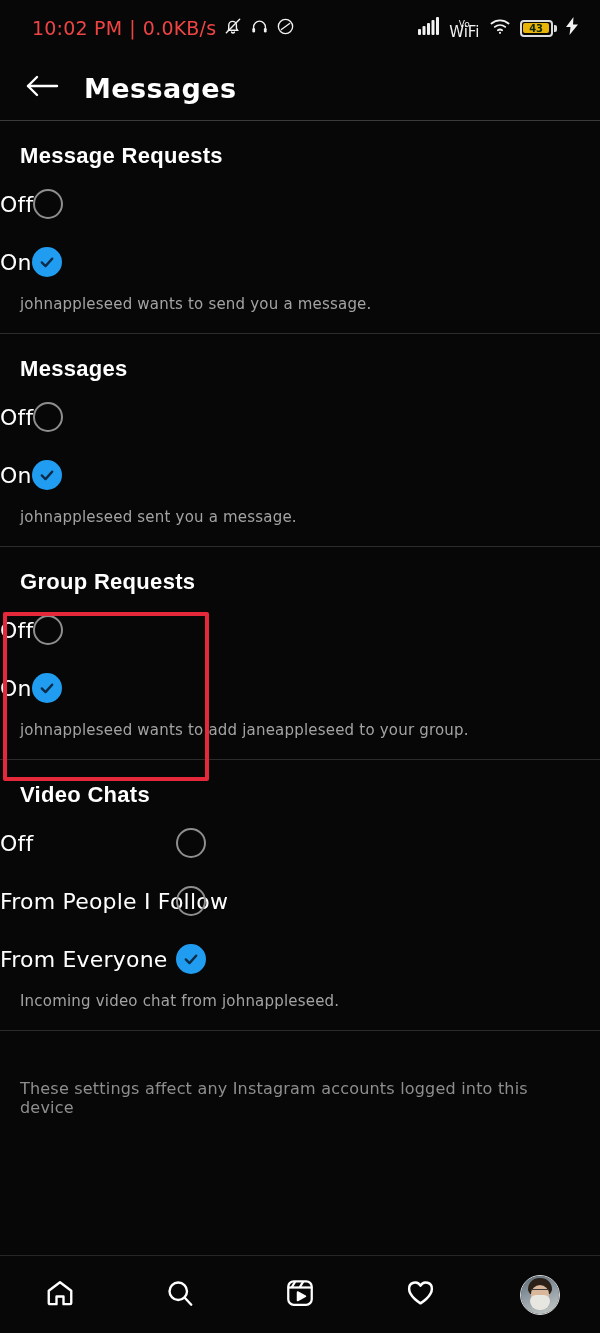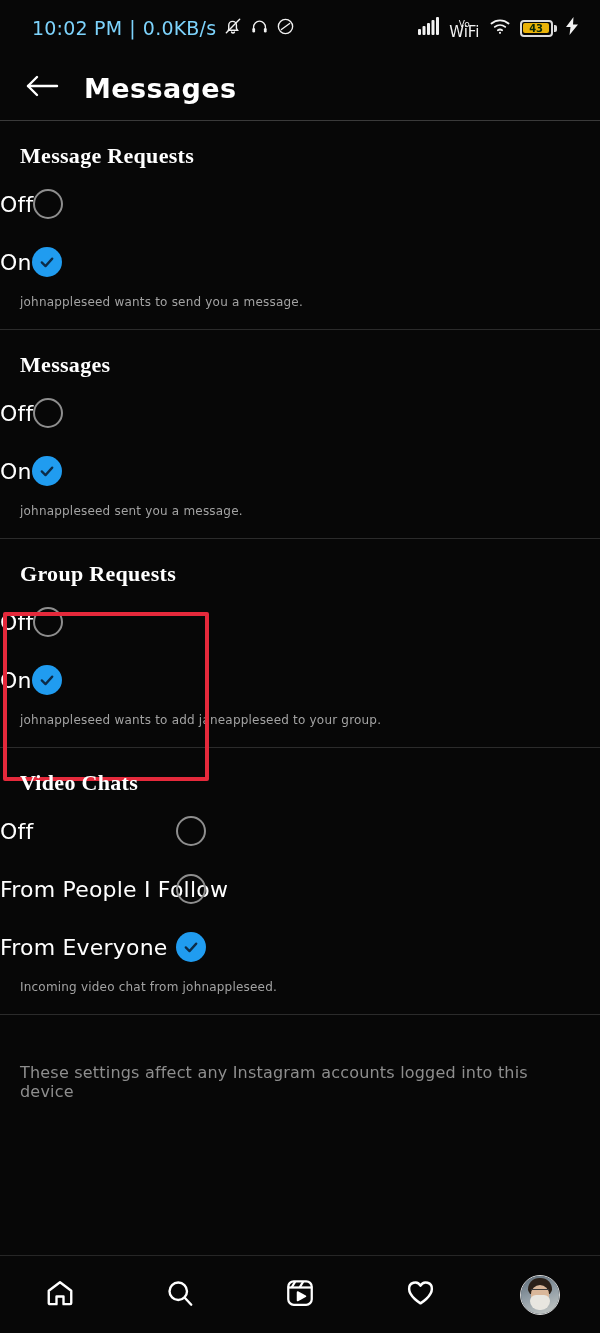--- a/index.html
+++ b/index.html
@@ -30,21 +30,21 @@
     justify-content: space-between;
     padding: 0 22px 0 32px;
     box-sizing: border-box;
   }
   .status-left {
     display: flex;
     align-items: center;
     gap: 7px;
     font-size: 19px;
     letter-spacing: .2px;
-    color: #7dd3fc;
+    color: #ef4444;
     font-family: "DejaVu Sans", sans-serif;
   }
   .status-left .clock { font-size: 19px; }
   .status-right {
     display: flex;
     align-items: center;
     gap: 9px;
   }
   .sb-icon { display: block; }
 
@@ -115,21 +115,21 @@
     width: 100%;
   }
   .divider.full { background: #3a3a3a; }
 
   
   .section {
     padding: 22px 0 0 0;
     position: relative;
   }
   .section-title {
-    font-family: Liberation Serif, serif;
+    font-family: Liberation Sans, sans-serif;
     font-size: 22px;
     font-weight: 600;
     color: #ffffff;
     padding-left: 20px;
     letter-spacing: .3px;
   }
   .opt-list { margin-top: 6px; }
 
   .opt-row {
     display: flex;
@@ -165,21 +165,21 @@
     border: 2px solid #8e8e8e;
     background: transparent;
   }
   .radio.on {
     background: #209cf0;
     border: none;
   }
 
   .helper {
     font-family: "DejaVu Sans", sans-serif;
-    font-size: 12px;
+    font-size: 15px;
     color: #a3a3a3;
     padding: 4px 20px 20px 20px;
     letter-spacing: .2px;
   }
 
   
   .highlight-box {
     position: absolute;
     border: 4px solid #e5293b;
     box-sizing: border-box;

